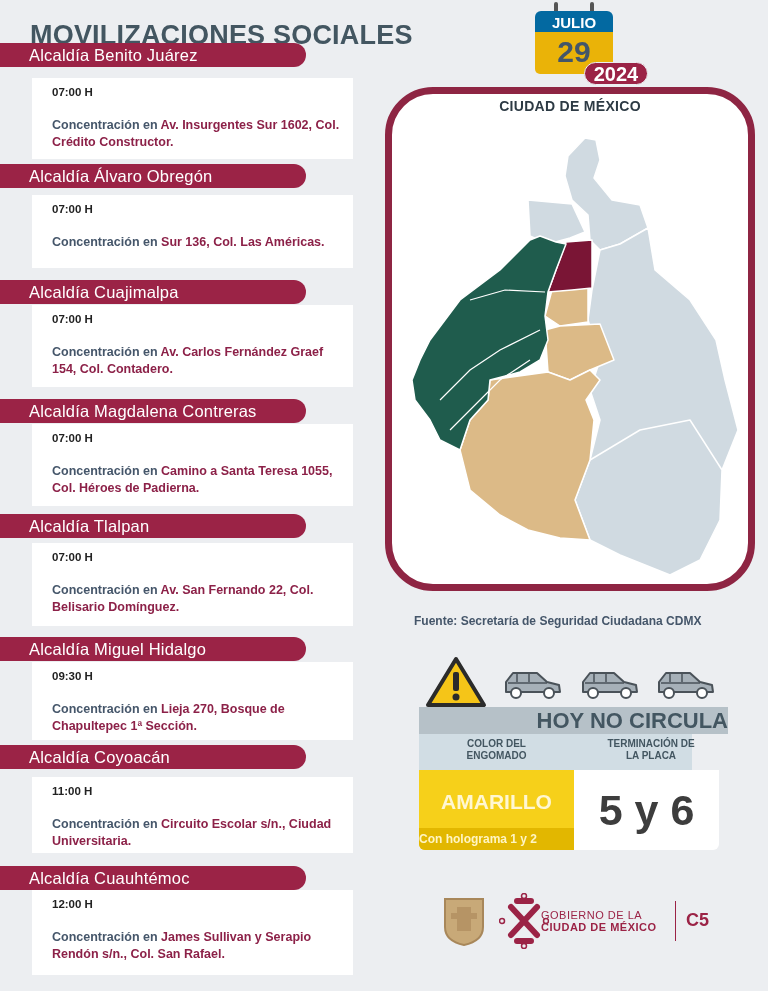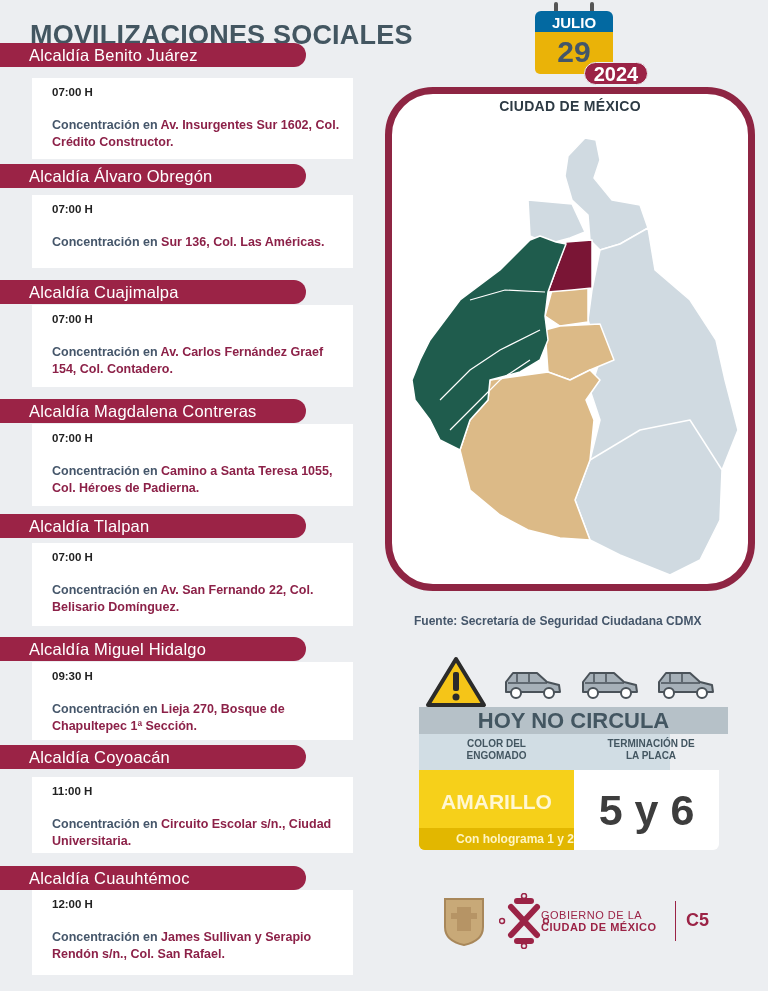--- a/index.html
+++ b/index.html
@@ -23,26 +23,26 @@
 
   .map-frame { position: absolute; left: 385px; top: 87px; width: 370px; height: 504px; border: 7px solid #8e2543; border-radius: 48px; background: #fff; }
   .map-title { position: absolute; left: 0; right: 0; top: 4px; text-align: center; font-size: 14px; font-weight: bold; color: #2d3a44; letter-spacing: 0.3px; }
   .map-svg { position: absolute; left: 0; top: 0; }
 
   .source { position: absolute; left: 414px; top: 614px; font-size: 12px; font-weight: bold; color: #45566a; }
 
   .hnc { position: absolute; left: 419px; top: 656px; width: 309px; }
   .warn { position: absolute; left: 6px; top: 0; }
   .car { position: absolute; top: 14px; }
-  .hnc-title { position: absolute; left: 0; top: 51px; width: 309px; height: 27px; background: #b6c1c8; color: #435661; font-weight: bold; font-size: 22px; text-align: center; line-height: 28px; }
-  .hnc-sub { position: absolute; left: 0; top: 78px; width: 251px; height: 36px; background: #d1dde4; }
+  .hnc-title { position: absolute; left: 0; top: 51px; width: 309px; height: 27px; background: #b6c1c8; color: #435661; font-weight: bold; font-size: 22px; text-align: right; line-height: 28px; }
+  .hnc-sub { position: absolute; left: 0; top: 78px; width: 273px; height: 36px; background: #d1dde4; }
   .hnc-sub div { position: absolute; top: 4px; font-size: 10px; font-weight: bold; color: #435661; text-align: center; line-height: 12px; }
   .hnc-color { position: absolute; left: 0; top: 114px; width: 155px; height: 80px; background: #f6d01a; border-radius: 0 0 0 6px; }
   .hnc-color .val { position: absolute; left: 0; right: 0; top: 20px; text-align: center; color: #fff7d2; font-weight: bold; font-size: 21px; }
-  .hnc-color .holo { position: absolute; left: 0; right: 0; bottom: 0; height: 22px; background: #e2b700; color: #fff5c2; font-size: 12px; font-weight: bold; text-align: right; line-height: 22px; border-radius: 0 0 0 6px; }
+  .hnc-color .holo { position: absolute; left: 0; right: 0; bottom: 0; height: 22px; background: #e2b700; color: #fff5c2; font-size: 12px; font-weight: bold; text-align: left; line-height: 22px; border-radius: 0 0 0 6px; }
   .hnc-plate { position: absolute; left: 155px; top: 114px; width: 145px; height: 80px; background: #fff; border-radius: 0 0 6px 0; text-align: center; font-size: 43px; font-weight: bold; color: #3d3d3d; line-height: 80px; }
 
   .logos { position: absolute; left: 443px; top: 893px; width: 290px; height: 56px; }
   .gob-text { position: absolute; left: 98px; top: 16px; font-size: 11px; line-height: 12px; color: #9b2346; letter-spacing: 0.5px; }
   .gob-text .b { font-weight: bold; }
   .logo-divider { position: absolute; left: 232px; top: 8px; width: 1px; height: 40px; background: #9b2346; }
   .c5 { position: absolute; left: 243px; top: 17px; font-size: 18px; font-weight: bold; color: #9b2346; }
 </style>
 </head>
 <body>

